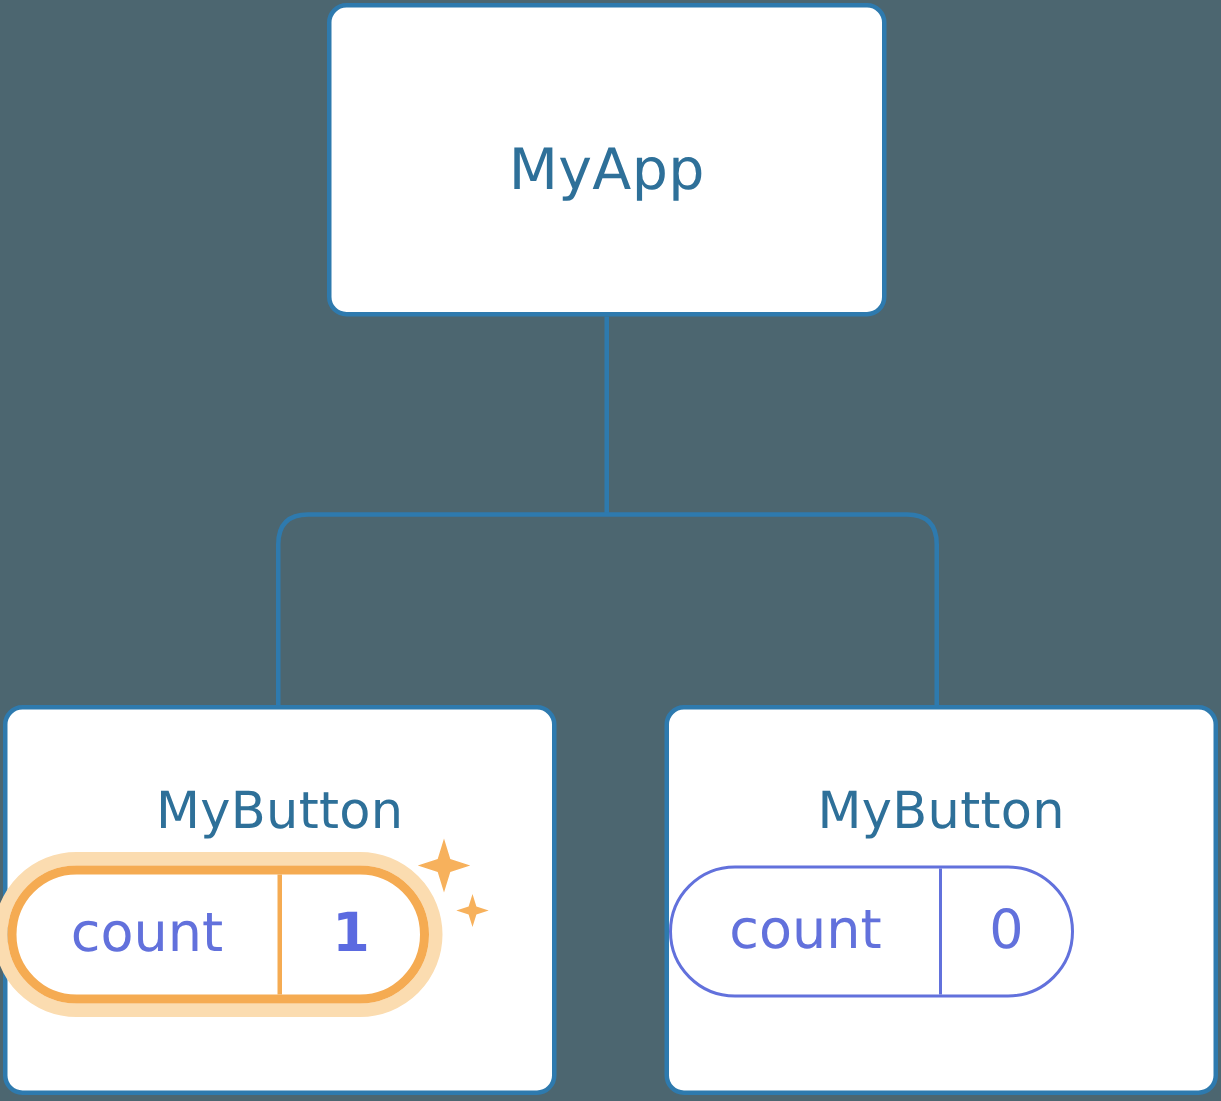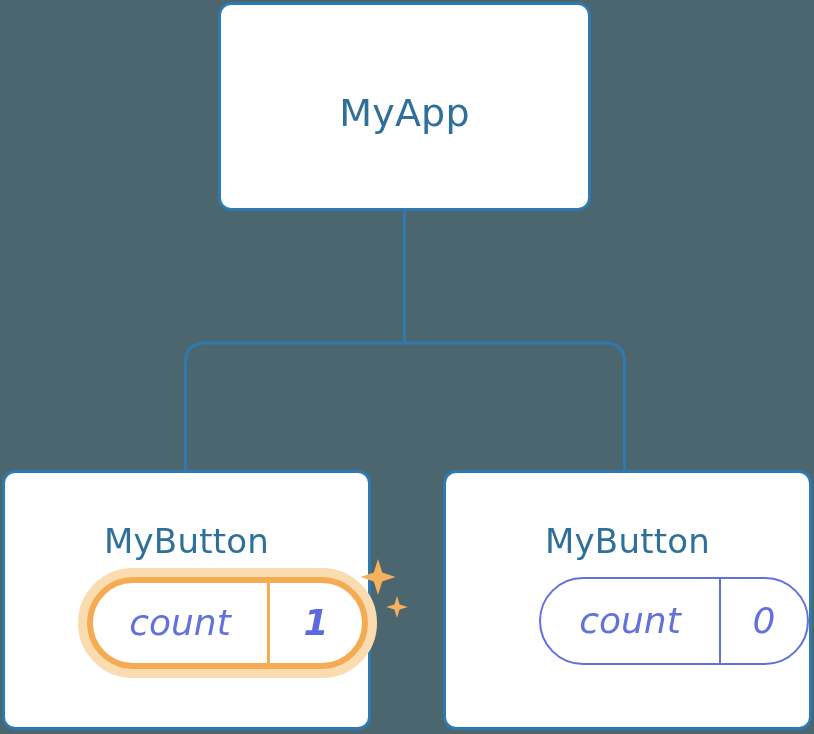--- a/index.html
+++ b/index.html
@@ -74,22 +74,21 @@
     font-size: 34px;
   }
 
   
   .pill-wrap {
     position: absolute;
     left: 0;
     right: 0;
     top: 104px;
     display: flex;
-    justify-content: flex-end;
-    font-style: italic;
+    justify-content: flex-start;
   }
   .pill-holder {
     position: relative;
     display: inline-block;
   }
   .pill {
     position: relative;
     display: flex;
     align-items: stretch;
     box-sizing: border-box;

